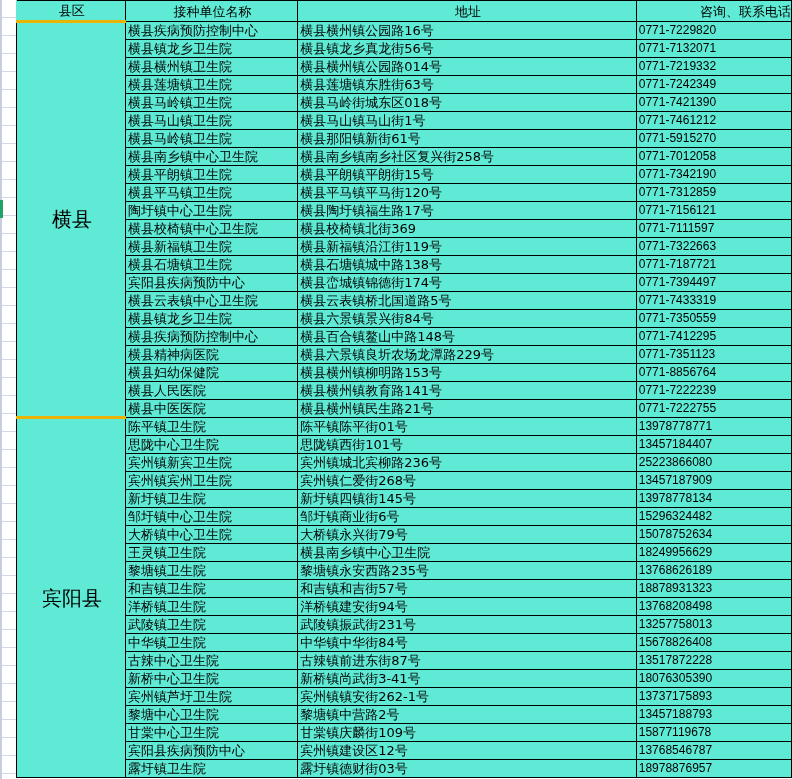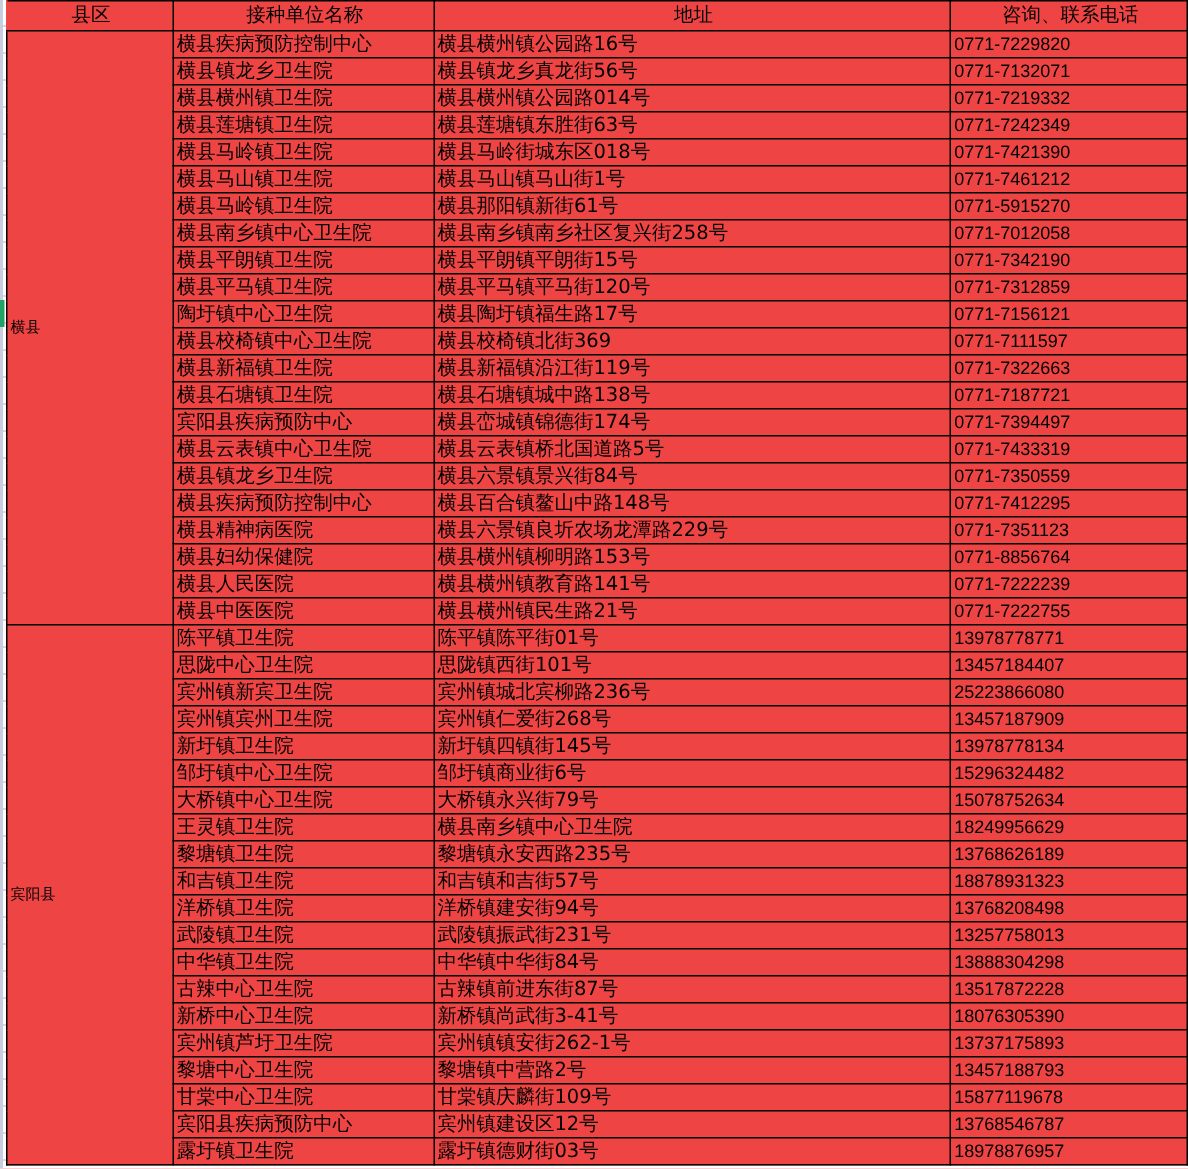--- a/index.html
+++ b/index.html
@@ -3,28 +3,28 @@
 <meta charset="utf-8">
 <style>
   html, body { margin: 0; padding: 0; background: #ffffff; }
   body { width: 792px; height: 779px; overflow: hidden; position: relative;
          font-family: "DejaVu Sans", "Liberation Sans", sans-serif; color: #000; }
   .sheet { position: absolute; left: 0; top: 0; width: 792px; height: 779px;
            background:
              repeating-linear-gradient(to bottom, transparent 0, transparent 17px, #d4d8e6 17px, #d4d8e6 18px);
   }
   .gridline-left { position: absolute; left: 0; top: 0; width: 2px; height: 779px; background: #c9cde0; }
-  table { position: absolute; left: 4px; top: 0; border-collapse: collapse; table-layout: fixed;
-          background: #ef4444; }
+  table { position: absolute; left: 16px; top: 0; border-collapse: collapse; table-layout: fixed;
+          background: #5eead4; }
   col.c1 { width: 111px; } col.c2 { width: 174px; } col.c3 { width: 345px; } col.c4 { width: 158px; }
   th, td { border: 1px solid #000; padding: 0 0 0 2px; height: 17px; line-height: 17px;
            font-size: 13px; white-space: nowrap; overflow: hidden; font-weight: normal; text-align: left; }
   thead th { height: 19px; line-height: 19px; text-align: center; }
-  thead th.phone-h { text-align: center; }
-  td.district { text-align: left; vertical-align: middle; font-size: 10px; border-top: 1px solid #eab308; }
+  thead th.phone-h { text-align: right; }
+  td.district { text-align: center; vertical-align: middle; font-size: 20px; border-top: 3px solid #eab308; }
   tr.hdr th:first-child { border-left: none; }
   td.phone { font-family: Liberation Sans, sans-serif; font-size: 12px; letter-spacing: 0px; }
   .sel-marker { position: absolute; left: 0; top: 200px; width: 3px; height: 18px; background: #21a366; }
 </style>
 </head>
 <body>
 
 <div class="sheet"></div>
 <div class="gridline-left"></div>
 <div class="sel-marker"></div>
@@ -213,21 +213,21 @@
         <td class="phone">13768208498</td>
       </tr>
       <tr>
         <td>武陵镇卫生院</td>
         <td>武陵镇振武街231号</td>
         <td class="phone">13257758013</td>
       </tr>
       <tr>
         <td>中华镇卫生院</td>
         <td>中华镇中华街84号</td>
-        <td class="phone">13888304298</td>
+        <td class="phone">15678826408</td>
       </tr>
       <tr>
         <td>古辣中心卫生院</td>
         <td>古辣镇前进东街87号</td>
         <td class="phone">13517872228</td>
       </tr>
       <tr>
         <td>新桥中心卫生院</td>
         <td>新桥镇尚武街3-41号</td>
         <td class="phone">18076305390</td>

